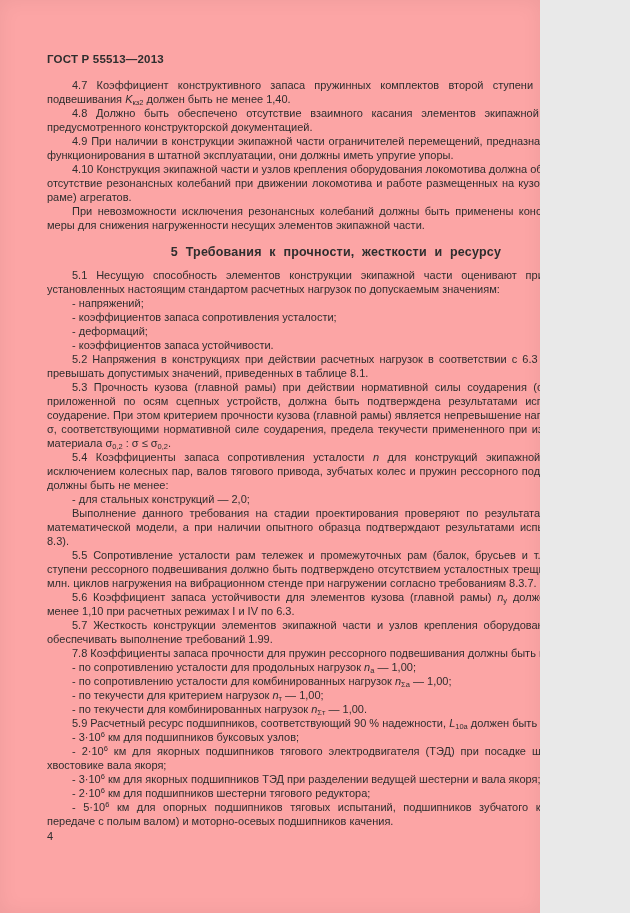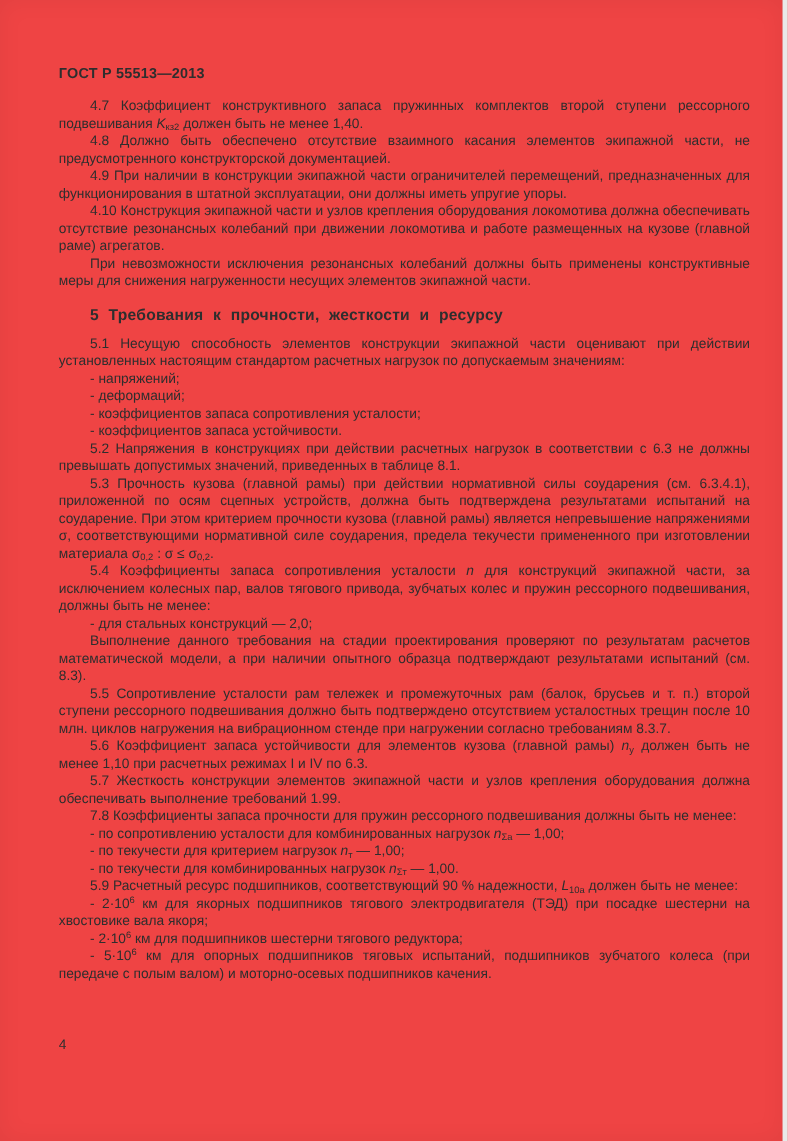--- a/index.html
+++ b/index.html
@@ -2,24 +2,24 @@
 <html lang="ru"><head>
 <meta charset="utf-8">
 <style>
   html, body {
     margin: 0;
     padding: 0;
     background: #e9e9e9;
   }
   .page {
     position: relative;
-    width: 626px;
+    width: 540px;
     height: 913px;
     margin: 0;
-    background: #ef4444;
+    background: #fca5a5;
     box-shadow: inset 0 0 20px rgba(0,0,0,0.06);
     box-sizing: border-box;
     padding: 52px 30px 0 47px;
     font-family: "Liberation Sans", "DejaVu Sans", sans-serif;
     color: #2e2e2e;
     overflow: hidden;
   }
   .doc-header {
     font-size: 11.5px;
     font-weight: bold;
@@ -38,21 +38,21 @@
     text-indent: 25px;
   }
   .doc-heading {
     margin: 12px 0 8px 0;
     font-size: 12.5px;
     font-weight: bold;
     line-height: 16px;
     text-indent: 25px;
     word-spacing: 4px;
     letter-spacing: 0.2px;
-    text-align: left;
+    text-align: center;
   }
   .doc-para i {
     font-style: italic;
   }
   .doc-para sub {
     font-size: 7.5px;
     line-height: 0;
     vertical-align: -2px;
   }
   .doc-para sup {
@@ -79,37 +79,40 @@
 
   <div class="doc-body">
       <p class="doc-para"><span>4.7 Коэффициент конструктивного запаса пружинных комплектов второй ступени рессорного подвешивания </span><i>K</i><sub>кз2</sub><span> должен быть не менее 1,40.</span></p>
       <p class="doc-para"><span>4.8 Должно быть обеспечено отсутствие взаимного касания элементов экипажной части, не предусмотренного конструкторской документацией.</span></p>
       <p class="doc-para"><span>4.9 При наличии в конструкции экипажной части ограничителей перемещений, предназначенных для функционирования в штатной эксплуатации, они должны иметь упругие упоры.</span></p>
       <p class="doc-para"><span>4.10 Конструкция экипажной части и узлов крепления оборудования локомотива должна обеспечивать отсутствие резонансных колебаний при движении локомотива и работе размещенных на кузове (главной раме) агрегатов.</span></p>
       <p class="doc-para"><span>При невозможности исключения резонансных колебаний должны быть применены конструктивные меры для снижения нагруженности несущих элементов экипажной части.</span></p>
       <h2 class="doc-heading"><span>5 Требования к прочности, жесткости и ресурсу</span></h2>
       <p class="doc-para"><span>5.1 Несущую способность элементов конструкции экипажной части оценивают при действии установленных настоящим стандартом расчетных нагрузок по допускаемым значениям:</span></p>
       <p class="doc-para"><span>- напряжений;</span></p>
+      <p class="doc-para"><span>- коэффициентов запаса сопротивления усталости;</span></p>
       <p class="doc-para"><span>- деформаций;</span></p>
-      <p class="doc-para"><span>- коэффициентов запаса сопротивления усталости;</span></p>
       <p class="doc-para"><span>- коэффициентов запаса устойчивости.</span></p>
       <p class="doc-para"><span>5.2 Напряжения в конструкциях при действии расчетных нагрузок в соответствии с 6.3 не должны превышать допустимых значений, приведенных в таблице 8.1.</span></p>
       <p class="doc-para"><span>5.3 Прочность кузова (главной рамы) при действии нормативной силы соударения (см. 6.3.4.1), приложенной по осям сцепных устройств, должна быть подтверждена результатами испытаний на соударение. При этом критерием прочности кузова (главной рамы) является непревышение напряжениями σ, соответствующими нормативной силе соударения, предела текучести примененного при изготовлении материала σ</span><sub>0,2</sub><span> : σ ≤ σ</span><sub>0,2</sub><span>.</span></p>
       <p class="doc-para"><span>5.4 Коэффициенты запаса сопротивления усталости </span><i>n</i><span> для конструкций экипажной части, за исключением колесных пар, валов тягового привода, зубчатых колес и пружин рессорного подвешивания, должны быть не менее:</span></p>
       <p class="doc-para"><span>- для стальных конструкций — 2,0;</span></p>
       <p class="doc-para"><span>Выполнение данного требования на стадии проектирования проверяют по результатам расчетов математической модели, а при наличии опытного образца подтверждают результатами испытаний (см. 8.3).</span></p>
       <p class="doc-para"><span>5.5 Сопротивление усталости рам тележек и промежуточных рам (балок, брусьев и т. п.) второй ступени рессорного подвешивания должно быть подтверждено отсутствием усталостных трещин после 10 млн. циклов нагружения на вибрационном стенде при нагружении согласно требованиям 8.3.7.</span></p>
       <p class="doc-para"><span>5.6 Коэффициент запаса устойчивости для элементов кузова (главной рамы) </span><i>n</i><sub>у</sub><span> должен быть не менее 1,10 при расчетных режимах I и IV по 6.3.</span></p>
       <p class="doc-para"><span>5.7 Жесткость конструкции элементов экипажной части и узлов крепления оборудования должна обеспечивать выполнение требований 1.99.</span></p>
       <p class="doc-para"><span>7.8 Коэффициенты запаса прочности для пружин рессорного подвешивания должны быть не менее:</span></p>
+      <p class="doc-para"><span>- по сопротивлению усталости для продольных нагрузок </span><i>n</i><sub>а</sub><span> — 1,00;</span></p>
       <p class="doc-para"><span>- по сопротивлению усталости для комбинированных нагрузок </span><i>n</i><sub>Σа</sub><span> — 1,00;</span></p>
       <p class="doc-para"><span>- по текучести для критерием нагрузок </span><i>n</i><sub>т</sub><span> — 1,00;</span></p>
       <p class="doc-para"><span>- по текучести для комбинированных нагрузок </span><i>n</i><sub>Σт</sub><span> — 1,00.</span></p>
       <p class="doc-para"><span>5.9 Расчетный ресурс подшипников, соответствующий 90 % надежности, </span><i>L</i><sub>10а</sub><span> должен быть не менее:</span></p>
+      <p class="doc-para"><span>- 3·10</span><sup>6</sup><span> км для подшипников буксовых узлов;</span></p>
       <p class="doc-para"><span>- 2·10</span><sup>6</sup><span> км для якорных подшипников тягового электродвигателя (ТЭД) при посадке шестерни на хвостовике вала якоря;</span></p>
+      <p class="doc-para"><span>- 3·10</span><sup>6</sup><span> км для якорных подшипников ТЭД при разделении ведущей шестерни и вала якоря;</span></p>
       <p class="doc-para"><span>- 2·10</span><sup>6</sup><span> км для подшипников шестерни тягового редуктора;</span></p>
       <p class="doc-para"><span>- 5·10</span><sup>6</sup><span> км для опорных подшипников тяговых испытаний, подшипников зубчатого колеса (при передаче с полым валом) и моторно-осевых подшипников качения.</span></p>
     </div>
 
   <div class="doc-footer">
     <span>4</span>
   </div>
 </div>
 
 </body></html>

